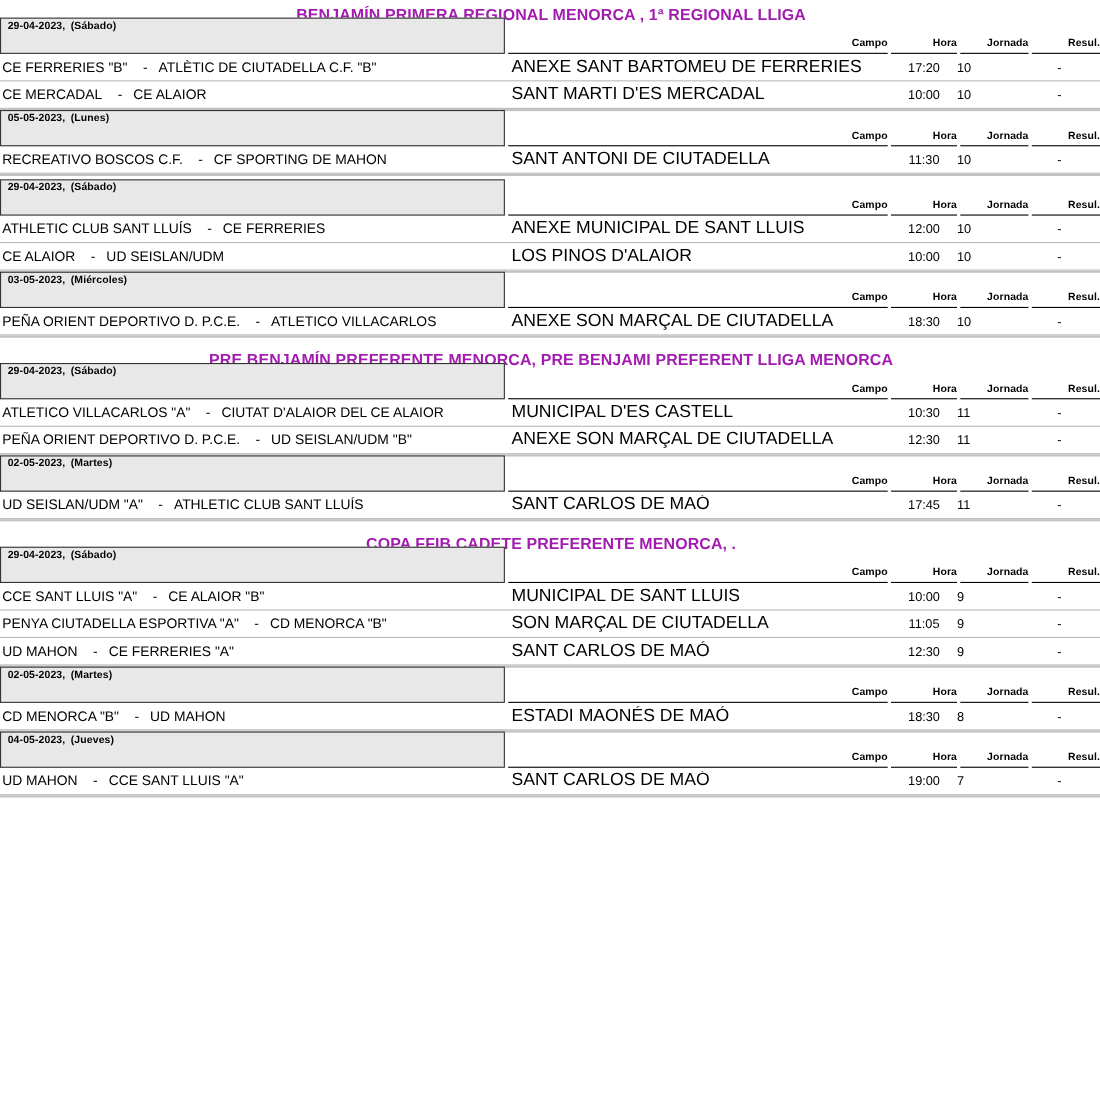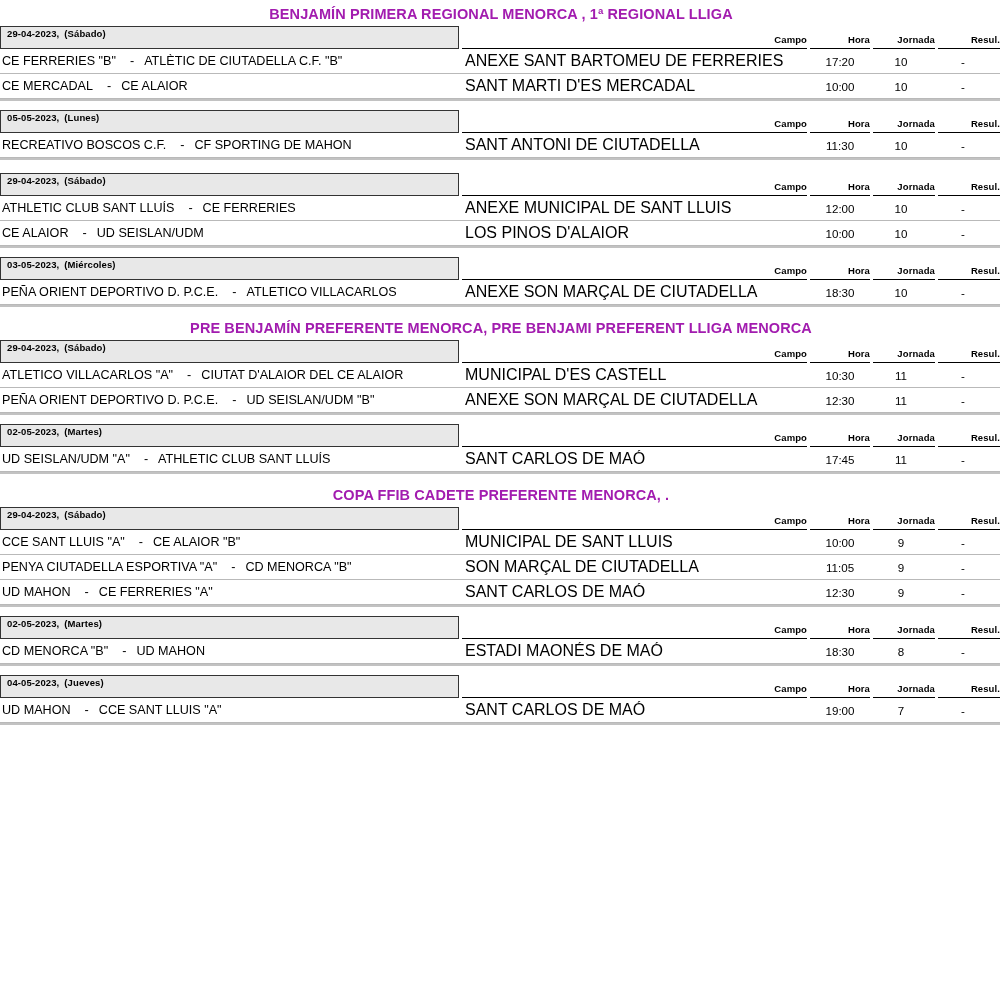--- a/index.html
+++ b/index.html
@@ -45,21 +45,21 @@
   
   .dayhead {
     display: flex;
     align-items: flex-end;
     width: 1000px;
     height: 18px;
     box-sizing: border-box;
   }
   .datebox {
     width: 462px;
-    height: 23px;
+    height: 33px;
     box-sizing: border-box;
     border: 1.5px solid #333333;
     background: #e8e8e8;
     font-size: 9.5px;
     font-weight: bold;
     line-height: 14px;
     padding: 0px 0 16px 6px;
     white-space: nowrap;
     overflow: hidden;
     letter-spacing: 0.1px;
@@ -118,21 +118,20 @@
   }
   .c-hora {
     width: 60px;
     font-size: 11.6px;
     text-align: center;
     box-sizing: border-box;
   }
   .c-jorn {
     width: 62px;
     font-size: 11.6px;
-    text-align: center;
     box-sizing: border-box;
   }
   .c-res {
     width: 62px;
     font-size: 11.6px;
     text-align: center;
     box-sizing: border-box;
   }
   .group-end {
     width: 1000px;

